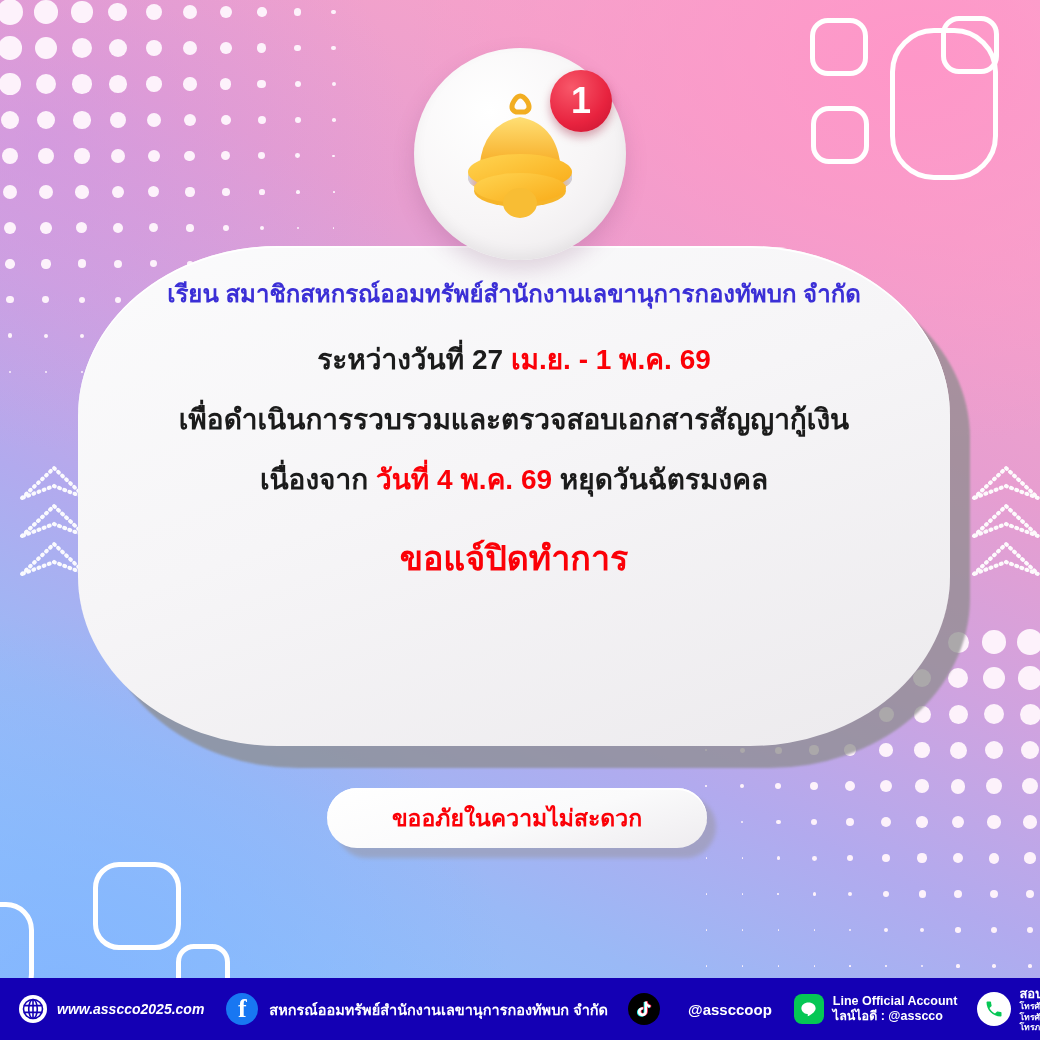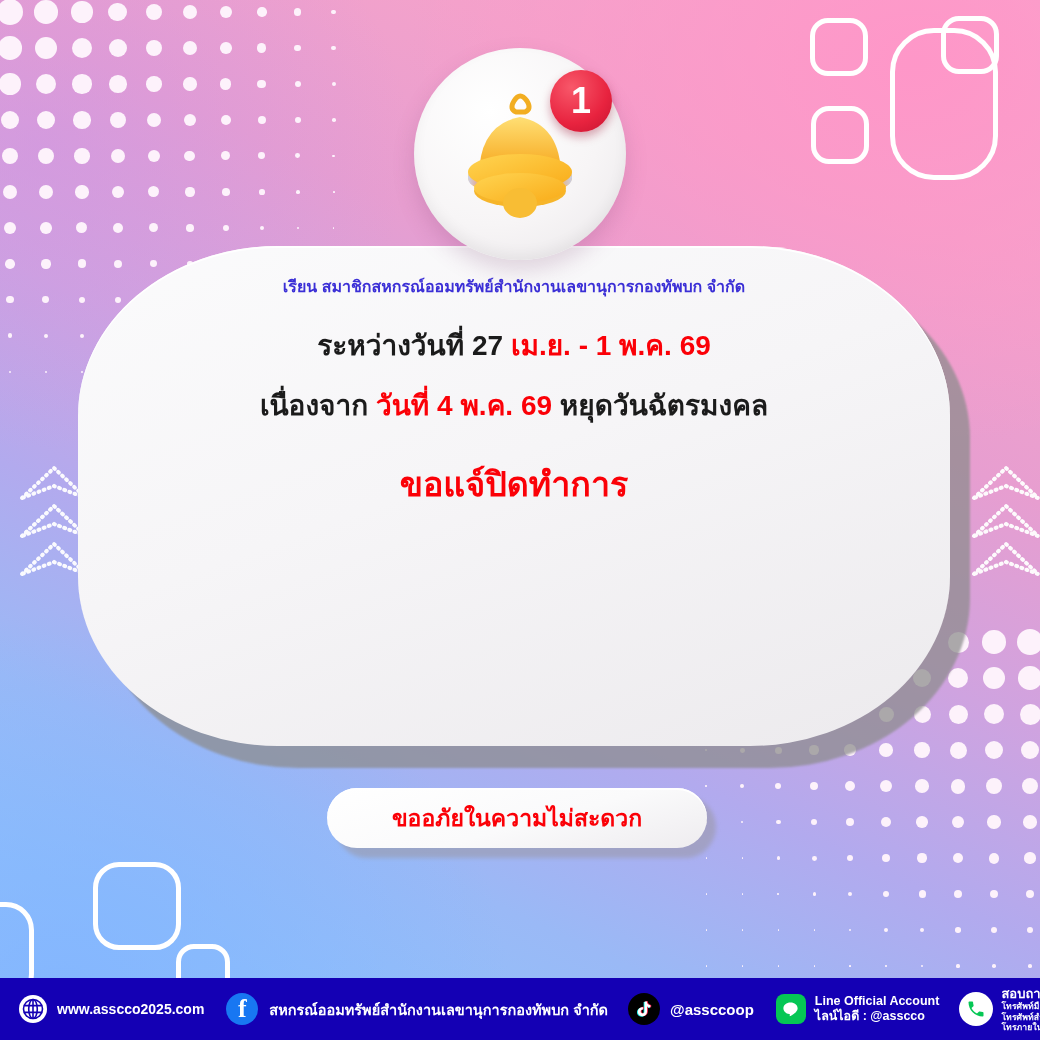--- a/index.html
+++ b/index.html
@@ -73,21 +73,21 @@
     background:linear-gradient(160deg,#fbfbfc 0%,#f6f5f7 45%,#eceaed 100%);
     box-shadow:inset 0 2px 0 rgba(255,255,255,.9);
     display:flex;flex-direction:column;align-items:center;
     padding-top:28px;box-sizing:border-box;
   }
   .title{
     color:#fb0007;font-size:52px;font-weight:700;line-height:1.05;
     text-decoration:underline;text-decoration-thickness:6px;text-underline-offset:9px;
     margin:14px 0 22px 0;letter-spacing:1px;
   }
-  .greet{color:#3b2fd6;font-size:16px;font-weight:700;margin-bottom:24px;white-space:nowrap;}
+  .greet{color:#3b2fd6;font-size:24px;font-weight:700;margin-bottom:24px;white-space:nowrap;}
   .line{color:#1b1b1b;font-size:28px;font-weight:700;margin-bottom:16px;white-space:nowrap;text-align:center;}
   .line .hl{color:#fb0007;}
   .closed{color:#fb0007;font-size:34px;font-weight:700;margin-top:14px;}
 
   
   .pill-shadow{
     position:absolute;left:336px;top:796px;width:380px;height:62px;border-radius:34px;
     background:#9a97a3;opacity:.55;filter:blur(2px);
   }
   .pill{
@@ -415,20 +415,21 @@
         <path d="M8 112 L40 82 L72 112 L40 100 Z"></path>
       </g>
     </svg>
   </div>
 
   <div class="card-shadow"></div>
   <div class="card">
     <div class="greet">เรียน สมาชิกสหกรณ์ออมทรัพย์สำนักงานเลขานุการกองทัพบก จำกัด</div>
     <div id="body-lines">
         <div class="line"><span>ระหว่างวันที่ 27 </span><span class="hl">เม.ย. -  1 พ.ค. 69</span></div>
+        <div class="line"><span>เพื่อดำเนินการรวบรวมและตรวจสอบเอกสารสัญญากู้เงิน</span></div>
         <div class="line"><span>เนื่องจาก </span><span class="hl">วันที่ 4 พ.ค. 69</span><span>  หยุดวันฉัตรมงคล</span></div>
       </div>
     <div class="closed">ขอแจ์ปิดทำการ</div>
   </div>
 
   <div class="bell-wrap">
     <svg width="150" height="150" viewBox="0 0 150 150">
       <defs>
         <linearGradient id="bg1" x1="0" y1="0" x2="1" y2="1">
           <stop offset="0" stop-color="#ffd451"></stop>
@@ -467,31 +468,31 @@
       <span class="ic">
         <svg width="30" height="30" viewBox="0 0 30 30">
           <circle cx="15" cy="15" r="14" fill="#fff"></circle>
           <g fill="none" stroke="#1400b4" stroke-width="1.6">
             <circle cx="15" cy="15" r="9.5"></circle>
             <ellipse cx="15" cy="15" rx="4.3" ry="9.5"></ellipse>
             <path d="M5.8 11.6h18.4M5.8 18.4h18.4M15 5.5v19"></path>
           </g>
         </svg>
       </span>
-      <span class="f-text" style="font-size:14px;">www.asscco2025.com</span>
+      <span class="f-text" style="font-size:14px;font-style:italic;">www.asscco2025.com</span>
     </div>
 
     <div class="f-item" style="margin-left:22px;gap:11px;">
       <span class="ic fb">
           <span>f</span>
         </span>
       <span class="f-text" style="font-size:14.5px;">สหกรณ์ออมทรัพย์สำนักงานเลขานุการกองทัพบก จำกัด</span>
     </div>
 
-    <div class="f-item" style="margin-left:20px;gap:10px;">
+    <div class="f-item" style="margin-left:20px;gap:28px;">
       <span class="ic tt">
         <svg width="20" height="20" viewBox="0 0 24 24">
           <path d="M15.6 3h-2.9v12.1a2.4 2.4 0 1 1-2-2.36V9.8a5.5 5.5 0 1 0 4.9 5.47V9.1a6.6 6.6 0 0 0 3.9 1.27V7.45A3.85 3.85 0 0 1 15.6 3z" fill="#25f4ee" transform="translate(-1.1,0.6)"></path>
           <path d="M15.6 3h-2.9v12.1a2.4 2.4 0 1 1-2-2.36V9.8a5.5 5.5 0 1 0 4.9 5.47V9.1a6.6 6.6 0 0 0 3.9 1.27V7.45A3.85 3.85 0 0 1 15.6 3z" fill="#fe2c55" transform="translate(1.1,-0.4)"></path>
           <path d="M15.6 3h-2.9v12.1a2.4 2.4 0 1 1-2-2.36V9.8a5.5 5.5 0 1 0 4.9 5.47V9.1a6.6 6.6 0 0 0 3.9 1.27V7.45A3.85 3.85 0 0 1 15.6 3z" fill="#fff"></path>
         </svg>
       </span>
       <span class="f-text" style="font-size:15px;">@assccoop</span>
     </div>
 

